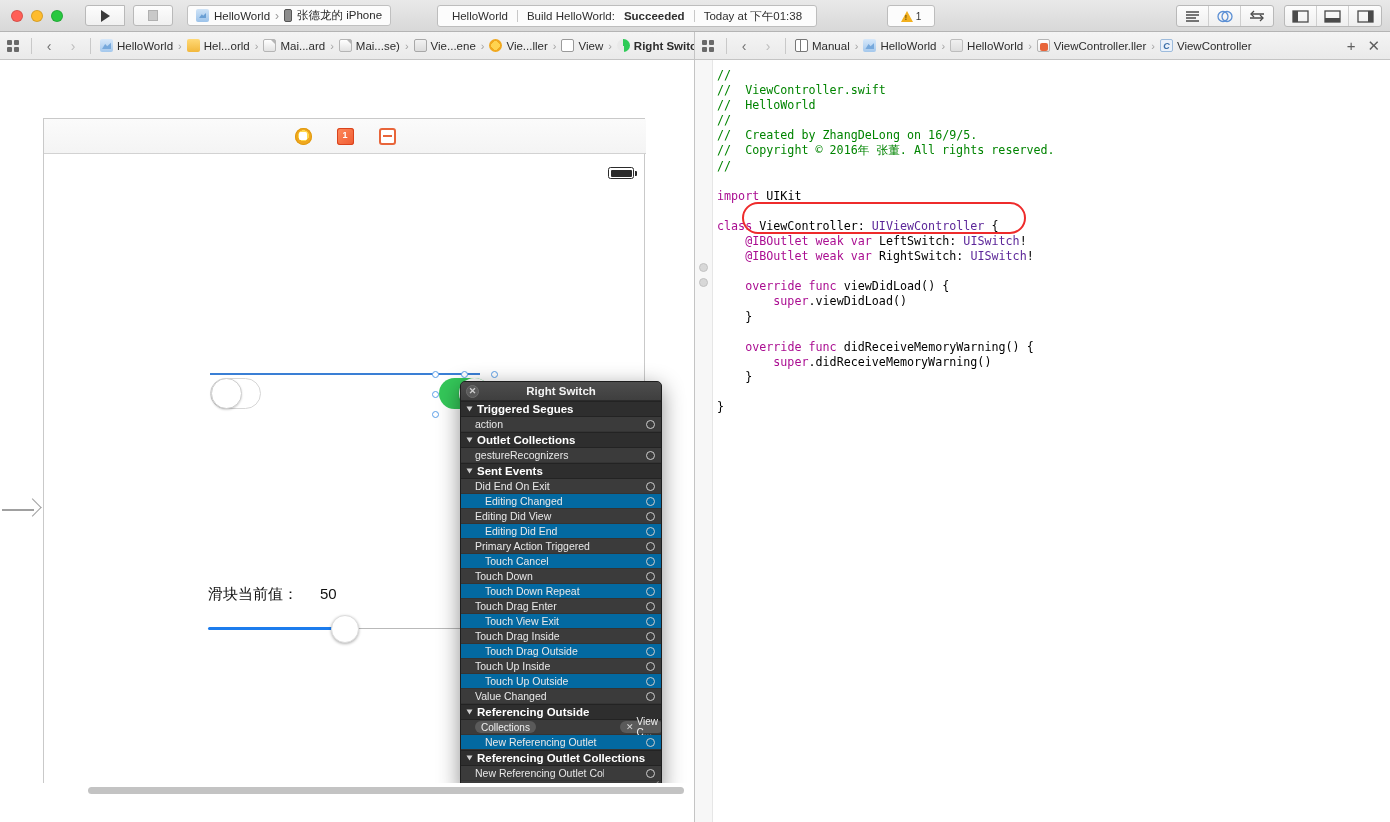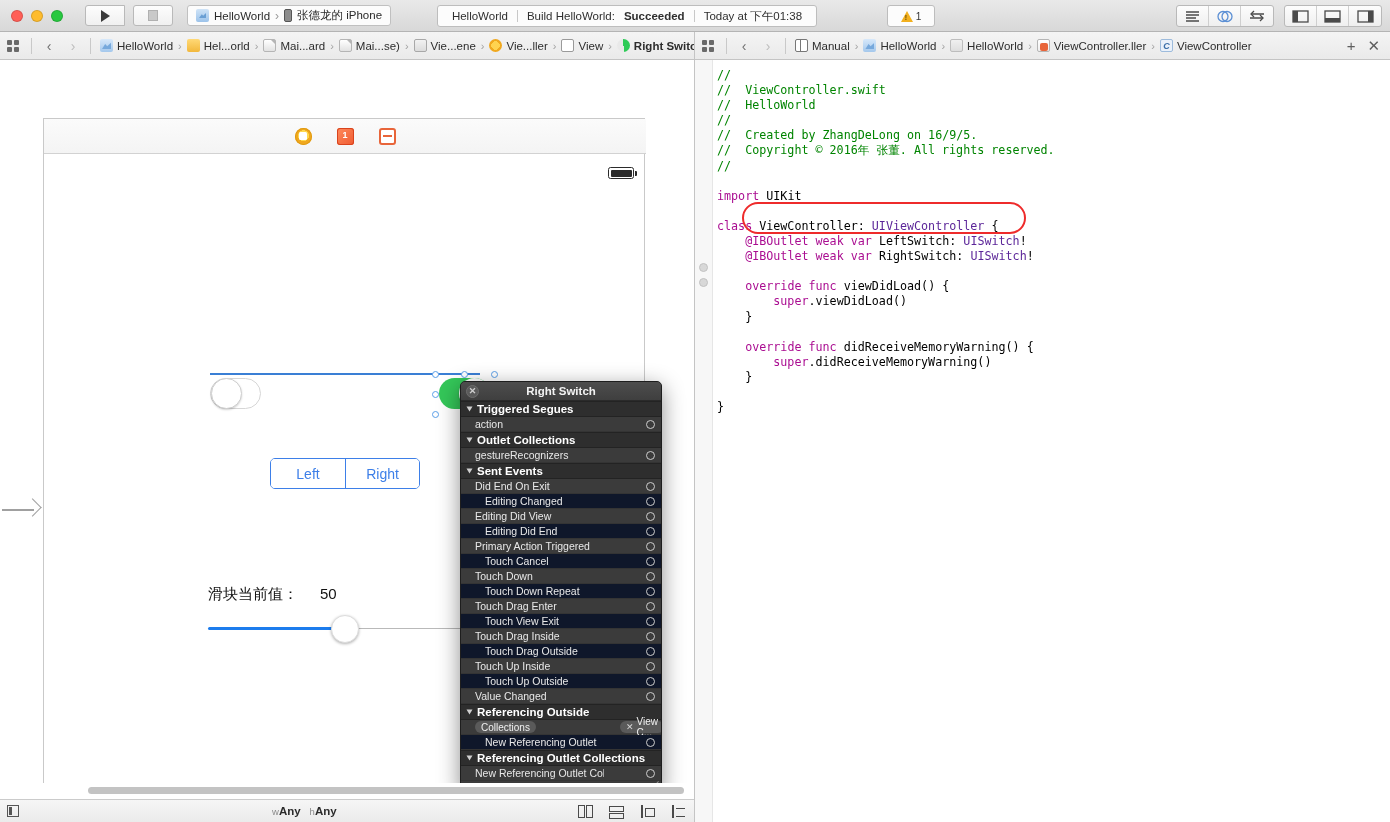--- a/index.html
+++ b/index.html
@@ -183,21 +183,21 @@
   }
   .hud-sec{
     height:16px;background:#2e2e2e;display:flex;align-items:center;gap:5px;padding-left:6px;
     font-size:11.5px;font-weight:bold;color:#fff;border-top:1px solid #232323;border-bottom:1px solid #232323;
   }
   .tri{width:0;height:0;border-left:5px solid #cfcfcf;border-top:3.5px solid transparent;border-bottom:3.5px solid transparent;transform:rotate(90deg);flex:none;}
   .hud-row{
     height:15px;display:flex;align-items:center;padding-left:14px;padding-right:6px;
     border-bottom:1px solid #343434;background:#3b3b3b;position:relative;gap:42px;
   }
-  .hud-row.alt{background:#0f172a;padding-left:24px;}
+  .hud-row.alt{background:#0369a1;padding-left:24px;}
   .hud-row .rname{flex:1;white-space:nowrap;overflow:hidden;}
   .dot{
     width:9px;height:9px;border-radius:50%;border:1.4px solid #cdcdcd;background:transparent;flex:none;
   }
   .dot.filled{background:#fff;box-shadow:inset 0 0 0 1.6px #3b3b3b;border-color:#fff;}
   .conn-pill{
     display:inline-flex;align-items:center;background:#5a5a5a;border-radius:7px;
     padding:0 6px;height:12px;font-size:10px;color:#f0f0f0;
   }
   .conn-right{
@@ -484,24 +484,20 @@
         <span class="hdl" style="left:-3px;top:-3px;"></span>
         <span class="hdl" style="left:26px;top:-3px;"></span>
         <span class="hdl" style="left:56px;top:-3px;"></span>
         <span class="hdl" style="left:-3px;top:17px;"></span>
         <span class="hdl" style="left:56px;top:17px;"></span>
         <span class="hdl" style="left:-3px;top:37px;"></span>
         <span class="hdl" style="left:26px;top:37px;"></span>
         <span class="hdl" style="left:56px;top:37px;"></span>
       </div>
 
-      <div class="segctl" style="left:226px;top:339px;">
-        <div>Left</div>
-        <div>Right</div>
-      </div>
 
       <div class="lbl-cn" style="left:164px;top:466px;">滑块当前值：</div>
       <div class="lbl-val" style="left:276px;top:466px;">50</div>
 
       <div class="slider-track" style="left:164px;top:504px;width:430px;">
         <div class="slider-fill" style="left:0;top:4px;width:137px;"></div>
         <div class="slider-rest" style="left:137px;top:4.5px;width:293px;"></div>
         <div class="slider-knob" style="left:123px;top:-8px;"></div>
       </div>
     </div>
@@ -627,35 +623,20 @@
           <i style="top:5px;width:6px;"></i>
           <i style="top:2px;width:3px;"></i>
       </div>
     </div>
   </div>
 
   <div class="hscroll-wrap">
     <div class="hscroll"></div>
   </div>
 
-  <div class="canvasbar">
-    <div class="cb-left">
-      <span class="sqico"></span>
-    </div>
-    <div class="size-cls">
-      <span><span class="k">w</span><span class="v">Any</span></span>
-      <span><span class="k">h</span><span class="v">Any</span></span>
-    </div>
-    <div class="cb-right">
-      <span class="glyph g1"></span>
-      <span class="glyph g2"></span>
-      <span class="glyph g3"></span>
-      <span class="glyph g4"></span>
-    </div>
-  </div>
 
   <div class="editor">
     <div class="gutter">
       <span class="breakdot" style="top:203px;"></span>
       <span class="breakdot" style="top:218px;"></span>
     </div>
     <div class="code" id="code-area"><div><span class="c-cmt">//</span></div><div><span class="c-cmt">//  ViewController.swift</span></div><div><span class="c-cmt">//  HelloWorld</span></div><div><span class="c-cmt">//</span></div><div><span class="c-cmt">//  Created by ZhangDeLong on 16/9/5.</span></div><div><span class="c-cmt">//  Copyright © 2016年 张董. All rights reserved.</span></div><div><span class="c-cmt">//</span></div><div>&nbsp;</div><div><span class="c-kw">import</span><span class="c-id"> UIKit</span></div><div>&nbsp;</div><div><span class="c-kw">class</span><span class="c-id"> ViewController: </span><span class="c-type">UIViewController</span><span class="c-id"> {</span></div><div><span class="c-id">    </span><span class="c-attr">@IBOutlet</span><span class="c-id"> </span><span class="c-kw">weak</span><span class="c-id"> </span><span class="c-kw">var</span><span class="c-id"> LeftSwitch: </span><span class="c-type">UISwitch</span><span class="c-id">!</span></div><div><span class="c-id">    </span><span class="c-attr">@IBOutlet</span><span class="c-id"> </span><span class="c-kw">weak</span><span class="c-id"> </span><span class="c-kw">var</span><span class="c-id"> RightSwitch: </span><span class="c-type">UISwitch</span><span class="c-id">!</span></div><div>&nbsp;</div><div><span class="c-id">    </span><span class="c-kw">override</span><span class="c-id"> </span><span class="c-kw">func</span><span class="c-id"> viewDidLoad() {</span></div><div><span class="c-id">        </span><span class="c-kw">super</span><span class="c-id">.viewDidLoad()</span></div><div><span class="c-id">    }</span></div><div>&nbsp;</div><div><span class="c-id">    </span><span class="c-kw">override</span><span class="c-id"> </span><span class="c-kw">func</span><span class="c-id"> didReceiveMemoryWarning() {</span></div><div><span class="c-id">        </span><span class="c-kw">super</span><span class="c-id">.didReceiveMemoryWarning()</span></div><div><span class="c-id">    }</span></div><div>&nbsp;</div><div><span class="c-id">}</span></div></div>
   </div>
 
   <div class="annot-ellipse"></div>

